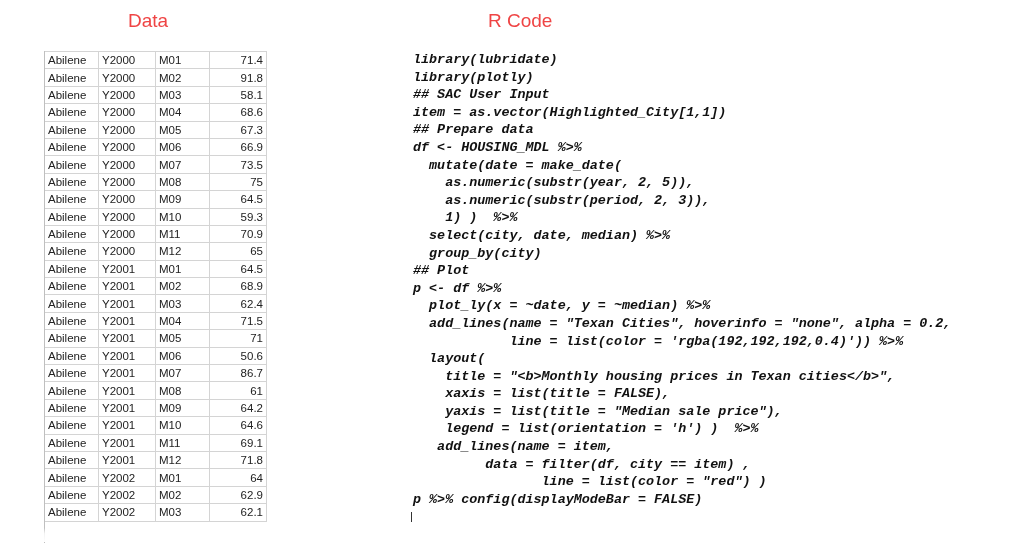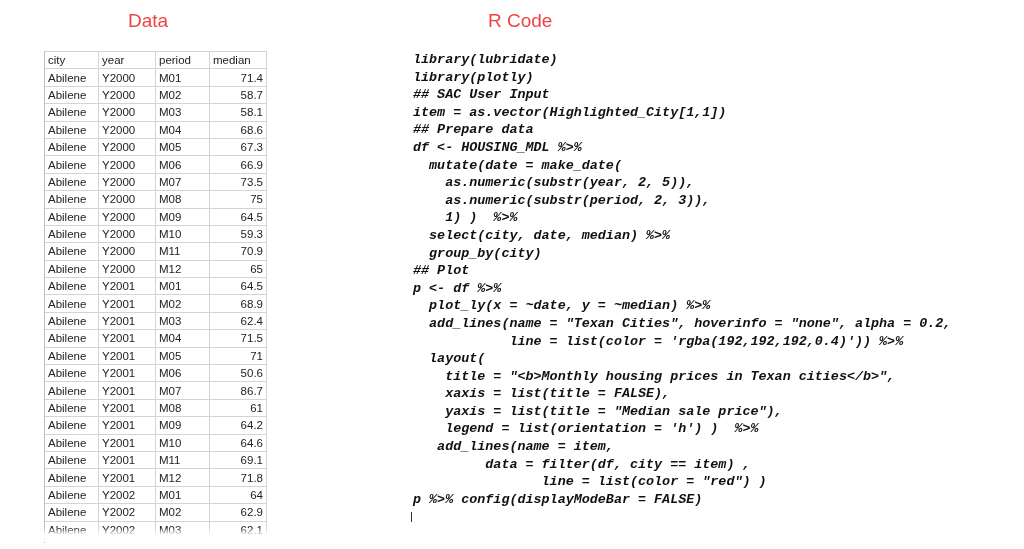--- a/index.html
+++ b/index.html
@@ -101,37 +101,31 @@
 
 <div class="sheet-wrap">
   <table class="sheet">
     <colgroup>
       <col class="c-city">
         <col class="c-year">
         <col class="c-period">
         <col class="c-median">
     </colgroup>
     <tbody id="sheet-body">
-      <tr>
-        <td>city</td>
-        <td>year</td>
-        <td>period</td>
-        <td>median</td>
-      </tr>
     <tr>
           <td>Abilene</td>
           <td>Y2000</td>
           <td>M01</td>
           <td class="num">71.4</td>
         </tr>
         <tr>
           <td>Abilene</td>
           <td>Y2000</td>
           <td>M02</td>
-          <td class="num">58.7</td>
+          <td class="num">91.8</td>
         </tr>
         <tr>
           <td>Abilene</td>
           <td>Y2000</td>
           <td>M03</td>
           <td class="num">58.1</td>
         </tr>
         <tr>
           <td>Abilene</td>
           <td>Y2000</td>

